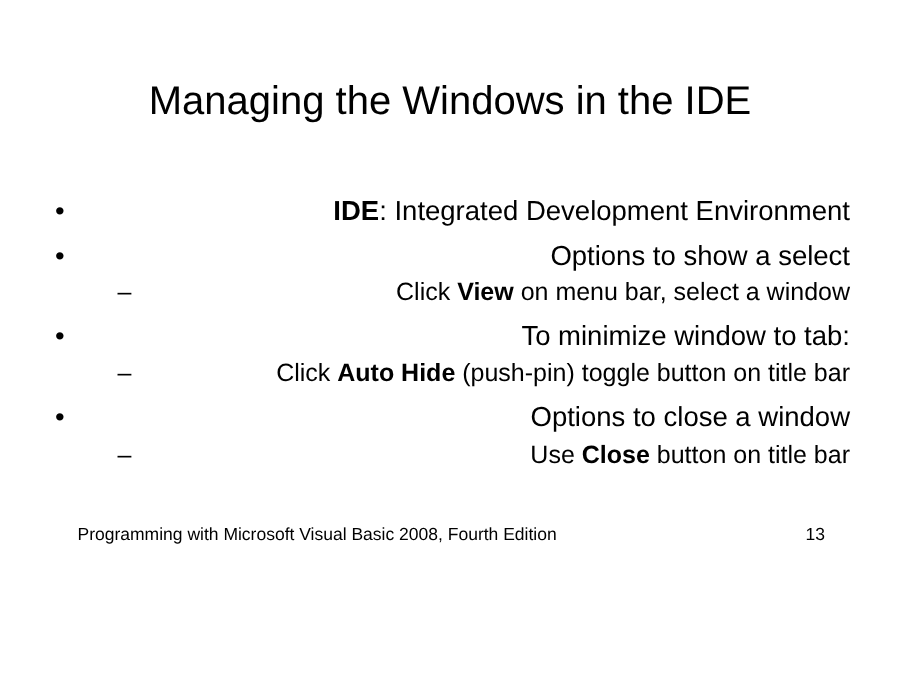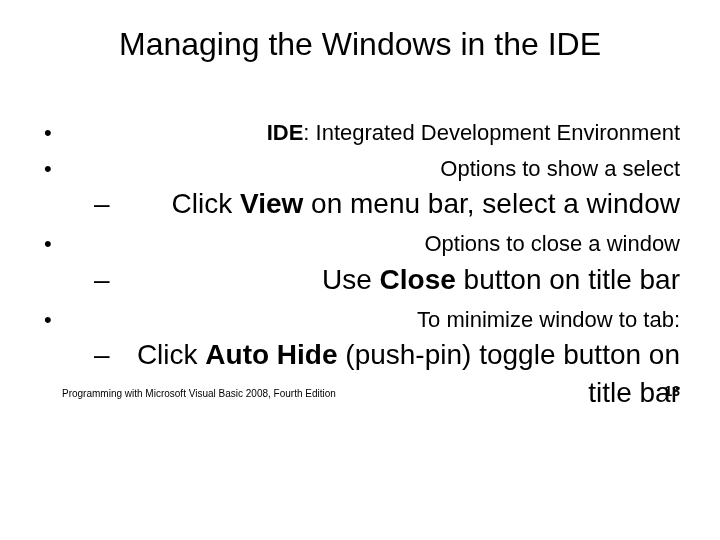--- a/index.html
+++ b/index.html
@@ -10,20 +10,21 @@
     background: #ffffff;
     font-family: Arial, Helvetica, sans-serif;
     color: #000000;
     overflow: hidden;
   }
   .slide {
     position: relative;
     width: 720px;
     height: 439px;
     box-sizing: border-box;
+    margin-top: 36px;
   }
   .title {
     position: absolute;
     top: 26px;
     left: 0;
     width: 720px;
     text-align: center;
     font-size: 32px;
     font-weight: normal;
   }
@@ -51,48 +52,47 @@
     position: absolute;
     left: 0;
     top: 0;
     font-size: 22px;
     line-height: 1.35;
   }
   ul.level2 {
     list-style: none;
     margin: 2px 0 6px 0;
     padding: 0 0 0 28px;
-    font-size: 28px;
+    font-size: 20px;
   }
   ul.level2 > li {
     position: relative;
     padding-left: 20px;
     margin-bottom: 2px;
   }
   ul.level2 > li::before {
     content: "–";
     position: absolute;
     left: 0;
     top: 0;
   }
   .bold {
     font-weight: bold;
   }
   .footer-left {
     position: absolute;
     left: 62px;
     bottom: 40px;
-    font-size: 10px;
+    font-size: 14px;
   }
   .footer-right {
     position: absolute;
-    right: 40px;
+    right: 60px;
     bottom: 40px;
     font-size: 14px;
-    font-weight: bold;
   }
 </style>
 </head>
 <body>
 
 <div class="slide">
 
   <div class="title">Managing the Windows in the IDE</div>
 
   <div class="content">
@@ -105,33 +105,33 @@
       <li>
         <span>Options to show a select</span>
         <ul class="level2">
           <li>
             <span>Click </span><span class="bold">View</span><span> on menu bar, select a window</span>
           </li>
         </ul>
       </li>
 
       <li>
-        <span>Options to close a window</span>
+        <span>To minimize window to tab:</span>
         <ul class="level2">
           <li>
-            <span>Use </span><span class="bold">Close</span><span> button on title bar</span>
+            <span>Click </span><span class="bold">Auto Hide</span><span> (push-pin) toggle button on title bar</span>
           </li>
         </ul>
       </li>
 
       <li>
-        <span>To minimize window to tab:</span>
+        <span>Options to close a window</span>
         <ul class="level2">
           <li>
-            <span>Click </span><span class="bold">Auto Hide</span><span> (push-pin) toggle button on title bar</span>
+            <span>Use </span><span class="bold">Close</span><span> button on title bar</span>
           </li>
         </ul>
       </li>
 
     </ul>
   </div>
 
   <div class="footer-left">Programming with Microsoft Visual Basic 2008, Fourth Edition</div>
   <div class="footer-right">13</div>
 

